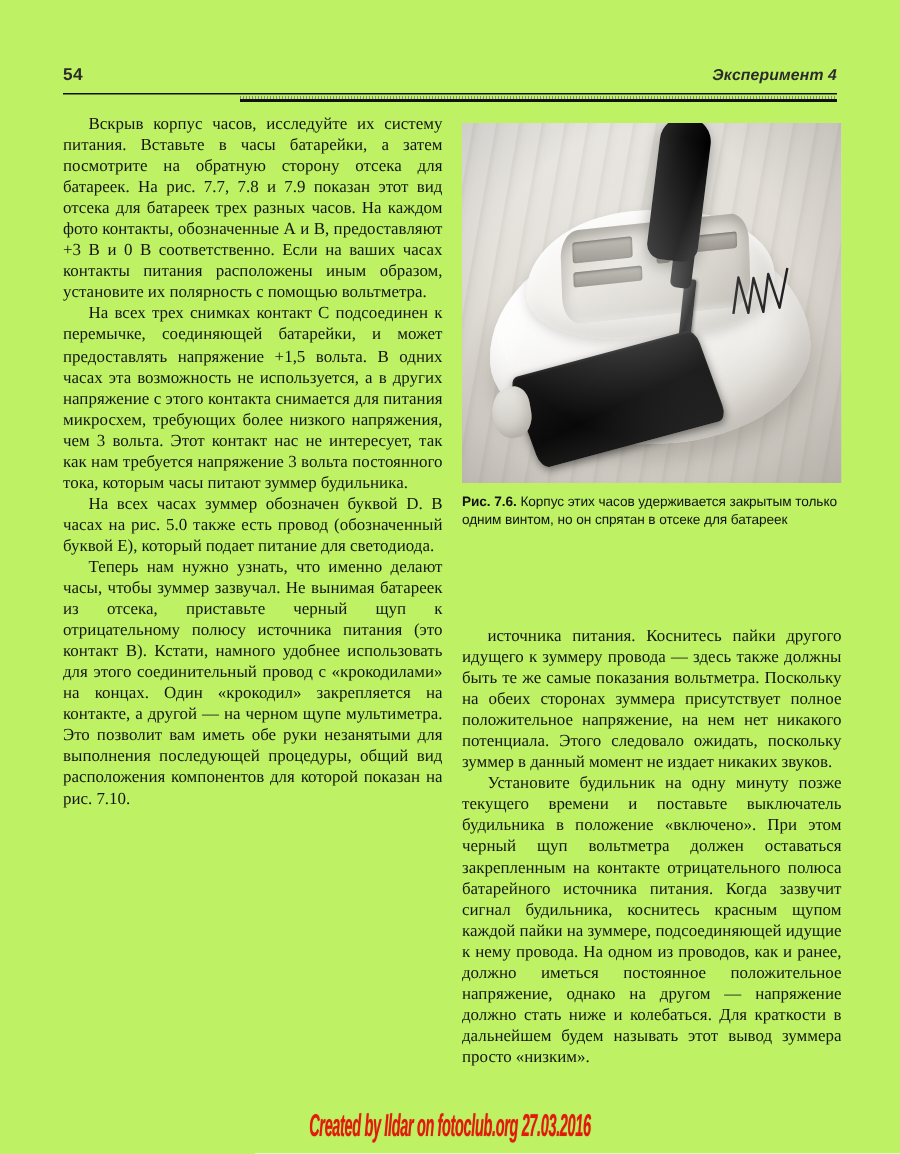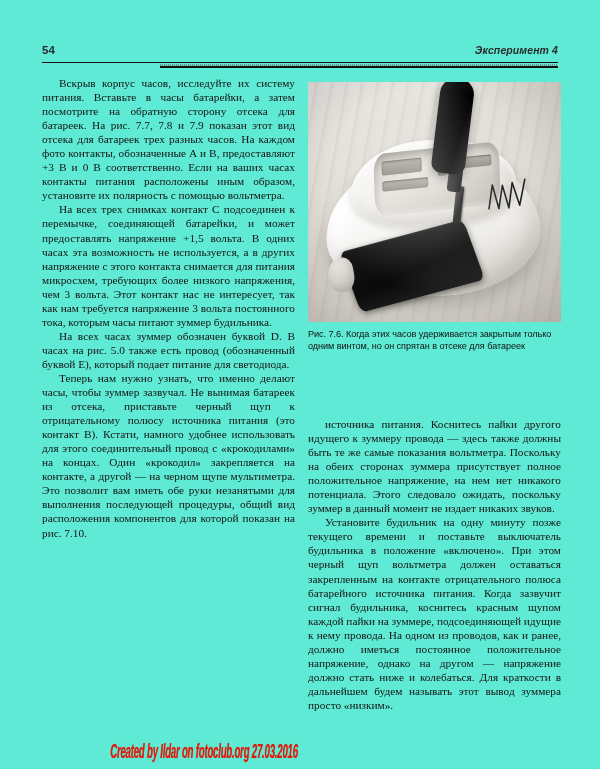--- a/index.html
+++ b/index.html
@@ -13,21 +13,21 @@
     height: 769px;
     position: relative;
     font-family: "Liberation Serif", "DejaVu Serif", serif;
     color: #1a1a1a;
     overflow: hidden;
   }
 
   .page {
     position: absolute;
     inset: 0;
-    background: #5eead4;
+    background: #bef264;
   }
 
   
   .runhead {
     position: absolute;
     left: 42px;
     right: 42px;
     top: 44px;
     height: 22px;
   }
@@ -275,37 +275,38 @@
   }
 
   .caption {
     margin-top: 7px;
     font-family: "Liberation Sans", "DejaVu Sans", sans-serif;
     font-size: 9.1px;
     line-height: 11.6px;
     color: #111;
     letter-spacing: -0.05px;
   }
-  .caption b { font-weight: 400; margin-top: 20px; }
+  .caption b { font-weight: 700; margin-top: 20px; }
 
   
   .col-right-text {
     position: absolute;
     left: 308px;
     top: 383px;
     width: 253px;
     margin-top: 34px;
   }
 
   
   .watermark {
     position: absolute;
     left: 0;
     right: 0;
     bottom: 6px;
+    text-align: center;
     pointer-events: none;
   }
   .watermark span {
     display: inline-block;
     font-family: "Liberation Sans", "DejaVu Sans", sans-serif;
     font-weight: 700;
     font-style: italic;
     font-size: 21px;
     color: #e01b0c;
     transform: scaleX(0.46);
@@ -358,21 +359,21 @@
       <svg class="squiggle" viewBox="0 0 42 34">
         <path d="M2,30 L7,6 L12,30 L17,7 L22,30 L27,5 L33,28 L40,2" fill="none" stroke="#1c1c1c" stroke-width="1.6" stroke-linejoin="round"></path>
       </svg>
 
       <div class="display"></div>
       <div class="foot"></div>
 
       <div class="vig"></div>
     </div>
     <div class="caption">
-      <b>Рис. 7.6.</b><span> Когда этих часов удерживается закрытым только одним винтом, но он спрятан в отсеке для батареек</span>
+      <b>Рис. 7.6.</b><span> Корпус этих часов удерживается закрытым только одним винтом, но он спрятан в отсеке для батареек</span>
     </div>
   </div>
 
   <div class="col-right-text">
     <p class="body">источника питания. Коснитесь пайки другого идущего к зуммеру провода — здесь также должны быть те же самые показания вольтметра. Поскольку на обеих сторонах зуммера присутствует полное положительное напряжение, на нем нет никакого потенциала. Этого следовало ожидать, поскольку зуммер в данный момент не издает никаких звуков.</p>
     <p class="body">Установите будильник на одну минуту позже текущего времени и поставьте выключатель будильника в положение «включено». При этом черный щуп вольтметра должен оставаться закрепленным на контакте отрицательного полюса батарейного источника питания. Когда зазвучит сигнал будильника, коснитесь красным щупом каждой пайки на зуммере, подсоединяющей идущие к нему провода. На одном из проводов, как и ранее, должно иметься постоянное положительное напряжение, однако на другом — напряжение должно стать ниже и колебаться. Для краткости в дальнейшем будем называть этот вывод зуммера просто  «низким».</p>
   </div>
 
   <div class="watermark">
     <span>Created by Ildar on fotoclub.org 27.03.2016</span>

